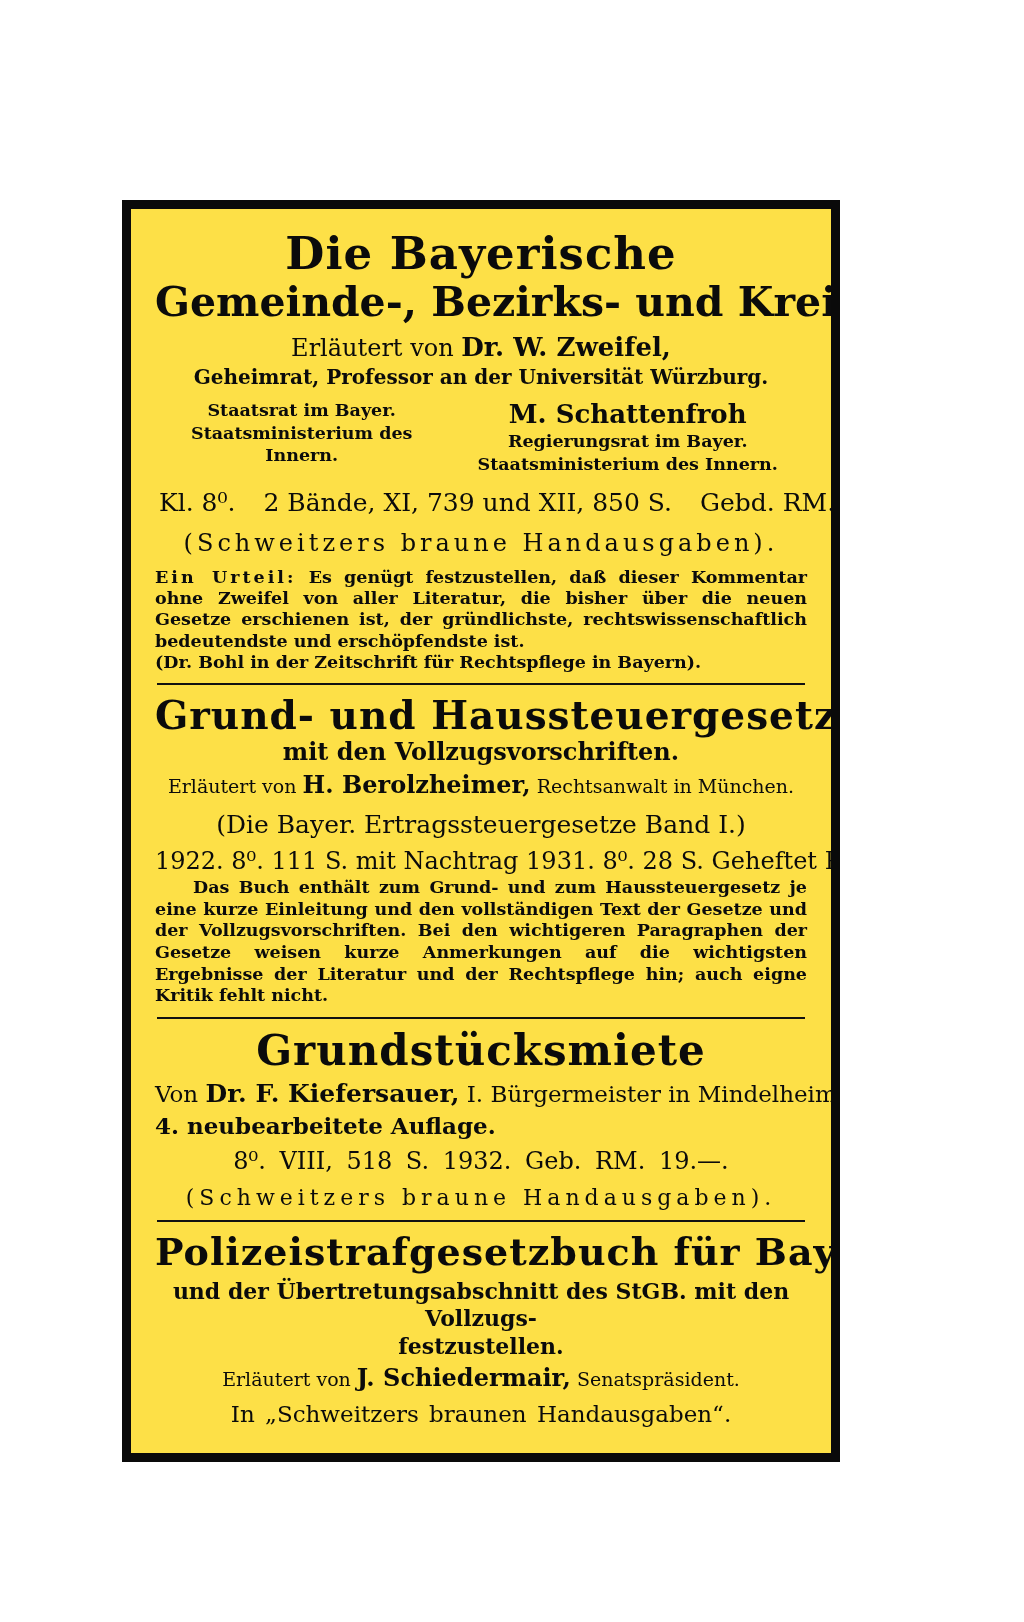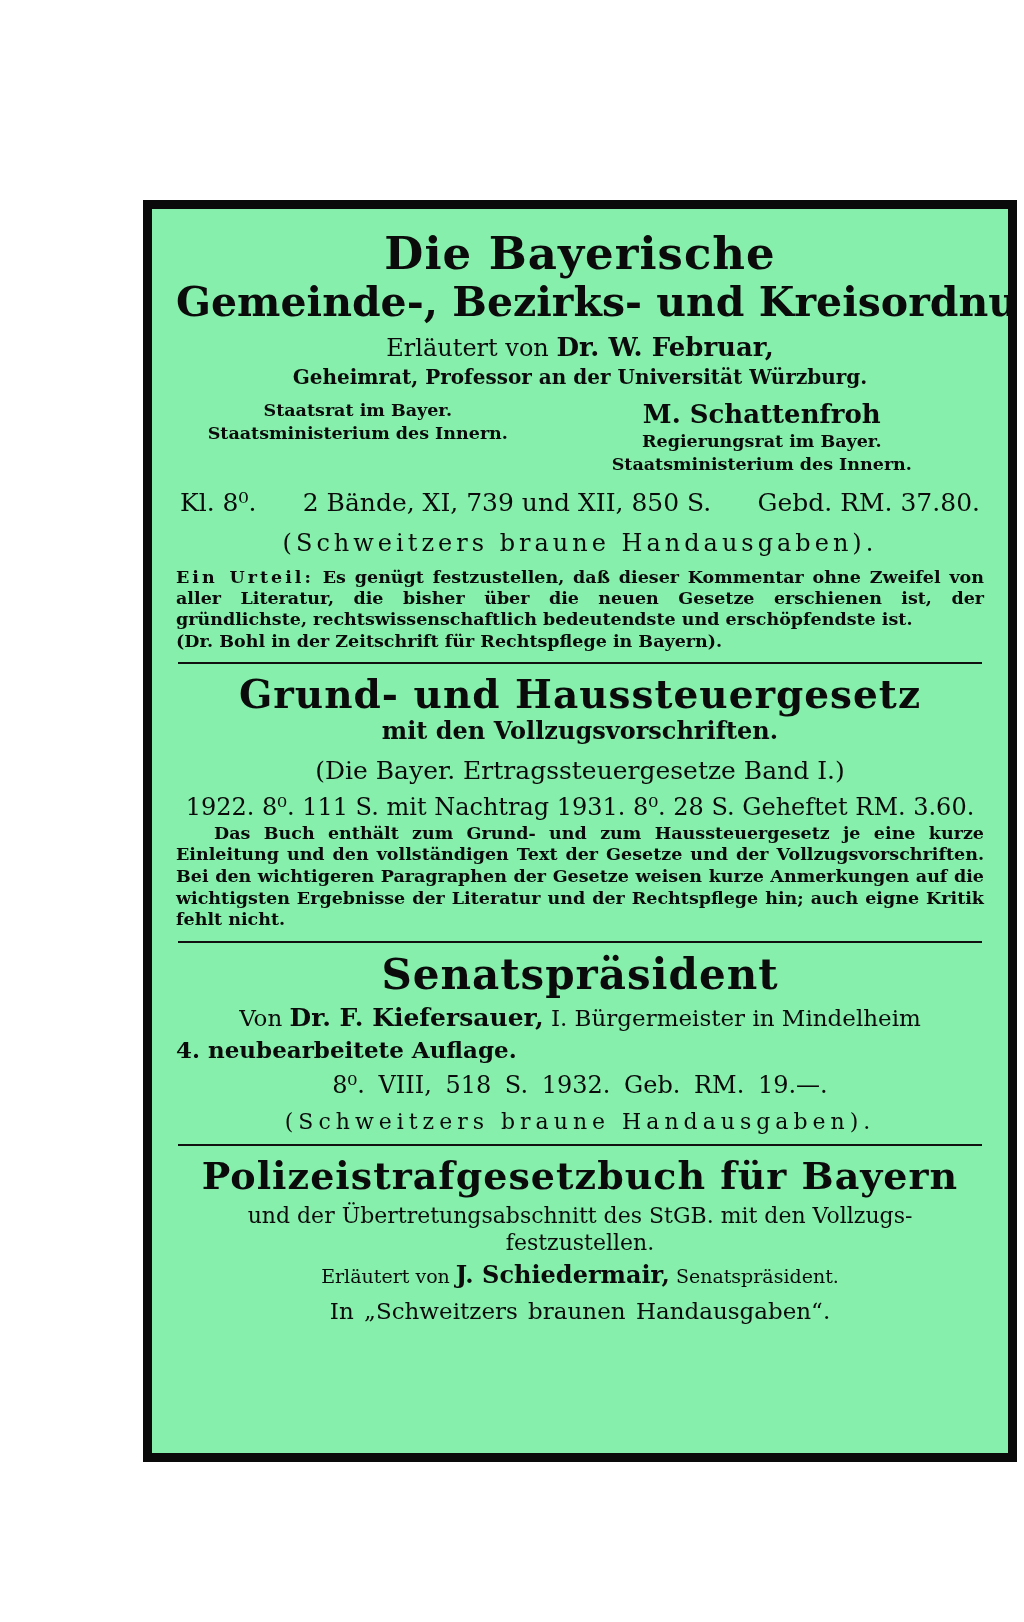--- a/index.html
+++ b/index.html
@@ -7,27 +7,26 @@
     width:1024px;height:1622px;
     background:#ffffff;
     font-family:"DejaVu Serif","Liberation Serif",serif;
     color:#0b0b0b;
     position:relative;
     -webkit-font-smoothing:antialiased;
   }
   .ad-frame{
     position:absolute;
     left:122px;top:200px;
-    width:874px;height:1262px;
+    width:718px;height:1262px;
     box-sizing:border-box;
     border:9px solid #0a0a0a;
-    background:#86efac;
+    background:#fde047;
     overflow:hidden;
     padding:0 24px;
-    margin-left:21px;
   }
   
   .main-title-1{
     font-size:45px;font-weight:bold;line-height:1.1;
     text-align:center;margin-top:20px;letter-spacing:1px;
   }
   .main-title-2{
     font-size:41px;font-weight:bold;line-height:1.15;
     text-align:center;letter-spacing:0px;white-space:nowrap;
   }
@@ -92,34 +91,34 @@
   .sec3-byline .author-name{font-weight:bold;font-size:25px;}
   .sec3-edition{text-align:left;font-size:23px;font-weight:bold;margin-top:4px;}
   .sec3-bib{text-align:center;font-size:24px;margin-top:8px;word-spacing:6px;}
   .sec3-series{text-align:center;font-size:22px;letter-spacing:5px;margin-top:10px;white-space:nowrap;}
   
   .sec4-title{
     font-size:38px;font-weight:bold;text-align:center;margin-top:8px;line-height:1.15;
     letter-spacing:1px;white-space:nowrap;
   }
   .sec4-sub{
-    font-size:22px;font-weight:normal;text-align:center;line-height:1.25;margin-top:4px;
+    font-size:22px;font-weight:bold;text-align:center;line-height:1.25;margin-top:4px;
   }
   .sec4-bib{text-align:center;font-size:24px;margin-top:10px;word-spacing:8px;white-space:nowrap;}
   .sec4-series{text-align:center;font-size:23px;margin-top:8px;word-spacing:3px;}
 </style>
 </head>
 <body>
 
 <div class="ad-frame">
 
   <div>
     <div class="main-title-1">Die Bayerische</div>
     <div class="main-title-2">Gemeinde-, Bezirks- und Kreisordnung</div>
-    <div class="byline"><span>Erläutert von </span><span class="editor-name">Dr. W. Februar,</span></div>
+    <div class="byline"><span>Erläutert von </span><span class="editor-name">Dr. W. Zweifel,</span></div>
     <div class="byline-sub">Geheimrat, Professor an der Universität Würzburg.</div>
 
     <div class="contributors">
       <div class="contrib-col-left">
         <div class="contrib-role">Staatsrat im Bayer.</div>
         <div class="contrib-role">Staatsministerium des Innern.</div>
       </div>
       <div class="contrib-col-right">
         <div class="contrib-name">M. Schattenfroh</div>
         <div class="contrib-role">Regierungsrat im Bayer.</div>
@@ -137,29 +136,30 @@
 
     <div class="review"><span class="review-label">Ein Urteil:</span><span> Es genügt festzustellen, daß dieser Kommentar ohne Zweifel von aller Literatur, die bisher über die neuen Gesetze erschienen ist, der gründlichste, rechtswissenschaftlich bedeutendste und erschöpfendste ist.</span></div>
     <div class="review-source">(Dr. Bohl in der Zeitschrift für Rechtspflege in Bayern).</div>
   </div>
 
   <div class="divider"></div>
 
   <div>
     <div class="sec2-title">Grund- und Haussteuergesetz</div>
     <div class="sec2-sub">mit den Vollzugsvorschriften.</div>
+    <div class="editor-line"><span>Erläutert von </span><span class="editor-name">H. Berolzheimer,</span><span> Rechtsanwalt in München.</span></div>
     <div class="series-note">(Die Bayer. Ertragssteuergesetze Band I.)</div>
     <div class="bib-center">1922. 8⁰. 111 S. mit Nachtrag 1931. 8⁰. 28 S. Geheftet RM. 3.60.</div>
     <div class="mappe-text">Das Buch enthält zum Grund- und zum Haussteuergesetz je eine kurze Einleitung und den vollständigen Text der Gesetze und der Vollzugsvorschriften. Bei den wichtigeren Paragraphen der Gesetze weisen kurze Anmerkungen auf die wichtigsten Ergebnisse der Literatur und der Rechtspflege hin; auch eigne Kritik fehlt nicht.</div>
   </div>
 
   <div class="divider"></div>
 
   <div>
-    <div class="sec3-title">Senatspräsident</div>
+    <div class="sec3-title">Grundstücksmiete</div>
     <div class="sec3-byline"><span>Von </span><span class="author-name">Dr. F. Kiefersauer,</span><span> I. Bürgermeister in Mindelheim</span></div>
     <div class="sec3-edition">4. neubearbeitete Auflage.</div>
     <div class="sec3-bib">8⁰. VIII, 518 S. 1932. Geb. RM. 19.—.</div>
     <div class="sec3-series">(Schweitzers braune Handausgaben).</div>
   </div>
 
   <div class="divider"></div>
 
   <div>
     <div class="sec4-title">Polizeistrafgesetzbuch für Bayern</div>

